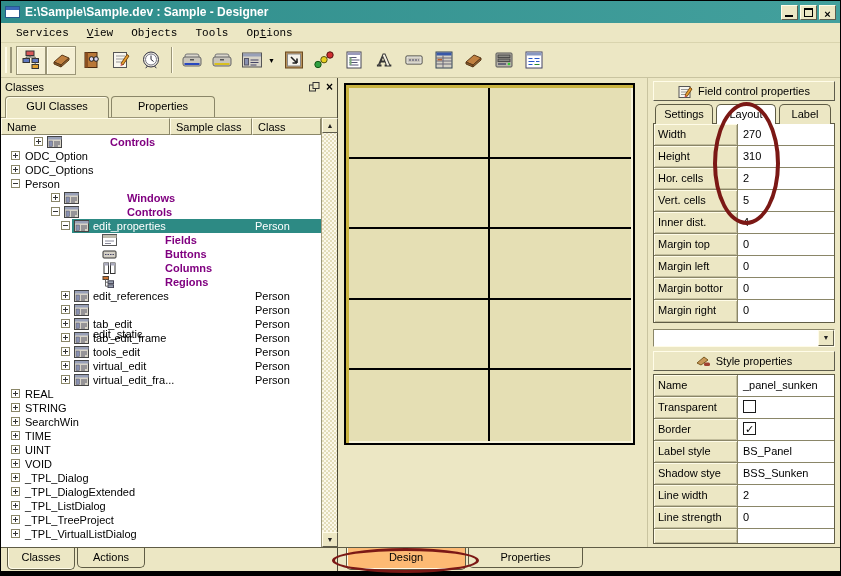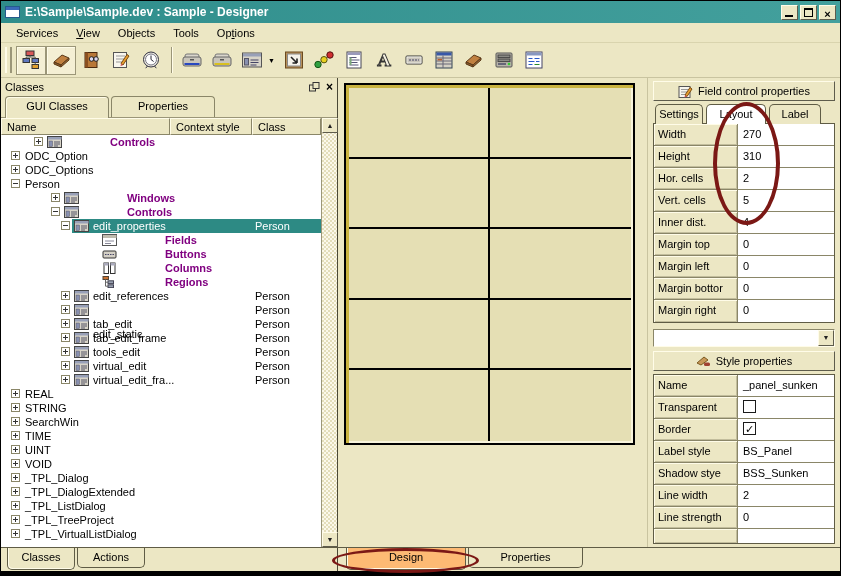--- a/index.html
+++ b/index.html
@@ -16,21 +16,21 @@
   .app-icon{display:inline-block;margin-right:5px;line-height:0;}
   .title-text{color:#fff;font-weight:bold;font-size:12px;white-space:nowrap;flex:1;}
   .win-buttons{display:flex;gap:2px;}
   .winbtn{width:17px;height:15px;background:#ece7c4;border:1px solid;
     border-color:#fffce8 #5e5c4c #5e5c4c #fffce8;padding:0;position:relative;cursor:default;}
   .g-min{position:absolute;left:3px;bottom:2px;width:8px;height:2px;background:#000;}
   .g-max{position:absolute;left:3px;top:2px;width:9px;height:9px;border:1px solid #000;border-top-width:2px;}
   .g-close{font-size:11px;font-weight:bold;line-height:12px;color:#000;}
   
   .menubar{height:20px;flex:0 0 20px;display:flex;align-items:center;padding-left:6px;border-bottom:1px solid #d9d4ae;}
-  .menu-item{padding:2px 9px;}
+  .menu-item{padding:2px 9px;font-family:Liberation Mono, monospace;}
   
   .toolbar{height:35px;flex:0 0 35px;display:flex;align-items:center;padding-left:4px;border-bottom:1px solid #c9c4a0;}
   .grip{width:7px;height:26px;margin-right:4px;border-left:2px solid #fffce8;border-right:2px solid #9b9678;}
   .tb{width:30px;height:29px;border:1px solid transparent;background:transparent;padding:0;
     display:flex;align-items:center;justify-content:center;}
   .tb.on{border:1px solid #9b9678;background:#f4efd4;box-shadow:inset 1px 1px 0 #fffce8;}
   .tb-sep{width:1px;height:26px;background:#9b9678;margin:0 5px;box-shadow:1px 0 0 #fffce8;}
   .tb-dd{font-size:7px;color:#000;padding:0 4px 0 1px;}
   .tb svg{display:block;}
   
@@ -80,21 +80,21 @@
   .ccell.hline{border-bottom:2px solid #000;}
   
   .right-panel{width:193px;flex:0 0 193px;padding:3px 5px 0 5px;background:#ece7c4;border-left:1px solid #c9c4a0;}
   .panel-btn{width:100%;height:20px;background:#ece7c4;border:1px solid;
     border-color:#fffce8 #5e5c4c #5e5c4c #fffce8;display:flex;align-items:center;justify-content:center;
     gap:5px;font-size:11px;font-family:inherit;padding:0;margin-bottom:3px;}
   .panel-btn svg{display:block;}
   .rp-tabs{height:20px;display:flex;padding-left:2px;border-bottom:1px solid #5f5c45;}
   .rtab{padding:3px 0 0 0;text-align:center;border:1px solid #5f5c45;border-bottom:none;
     border-radius:5px 5px 0 0;background:#ece7c4;margin-right:3px;height:20px;}
-  .rtab.t0{width:48px;} .rtab.t1{width:60px;} .rtab.t2{width:52px;}
+  .rtab.t0{width:58px;} .rtab.t1{width:60px;} .rtab.t2{width:52px;}
   .rtab.active{background:#fff;margin-bottom:-1px;z-index:2;}
   .prop-grid{border:1px solid #5f5c45;border-top:none;background:#fff;}
   .style-grid{border-top:1px solid #5f5c45;margin-top:0;}
   .prow{display:flex;height:22px;border-bottom:1px solid #8a8668;}
   .prow:last-child{border-bottom:none;}
   .prow.empty{height:14px;}
   .plabel{width:84px;background:#ece7c4;border-right:1px solid #8a8668;
     box-shadow:inset 1px 1px 0 #fffce8, inset -1px -1px 0 #c2bd9c;
     padding:4px 1px 0 4px;white-space:nowrap;overflow:hidden;}
   .pvalue{flex:1;background:#fff;padding:4px 0 0 5px;white-space:nowrap;overflow:hidden;}
@@ -334,21 +334,21 @@
             </svg></span>
         <span class="close-btn2">×</span>
       </div>
       <div class="left-tabs" id="left-tabs">
           <span class="ltab active"><span class="tab-lbl">GUI Classes</span></span>
           <span class="ltab"><span class="tab-lbl">Properties</span></span>
         </div>
       <div class="tree-wrap">
         <div class="col-head" id="col-head">
             <span class="ch c1">Name</span>
-            <span class="ch c2">Context style</span>
+            <span class="ch c2">Sample class</span>
             <span class="ch c3">Class</span>
           </div>
         <div class="tree" id="tree">
             <div class="trow b">
               <span class="exp plus" style="left: 33px;"></span>
               <span class="tico" style="left: 46px;"><svg width="15" height="12">
                   <rect x="0.5" y="0.5" width="14" height="11" fill="#d8d4c8" stroke="#444"></rect>
                   <rect x="1" y="1" width="13.5" height="2.5" fill="#98a0b8"></rect>
                   <rect x="2" y="5" width="3.5" height="5.5" fill="#8890b0" stroke="#556" stroke-width="0.5"></rect>
                   <path d="M7 6h6M7 8h6M7 10h4" stroke="#556"></path>

